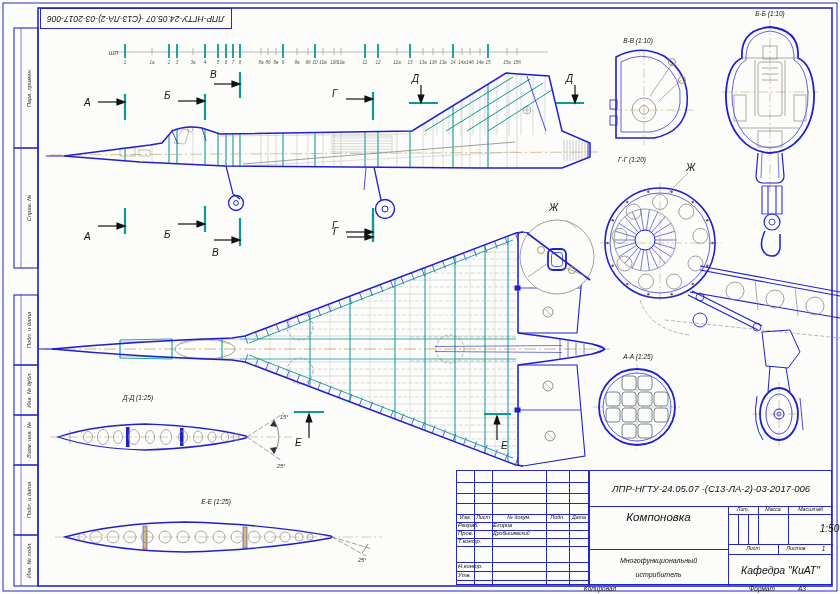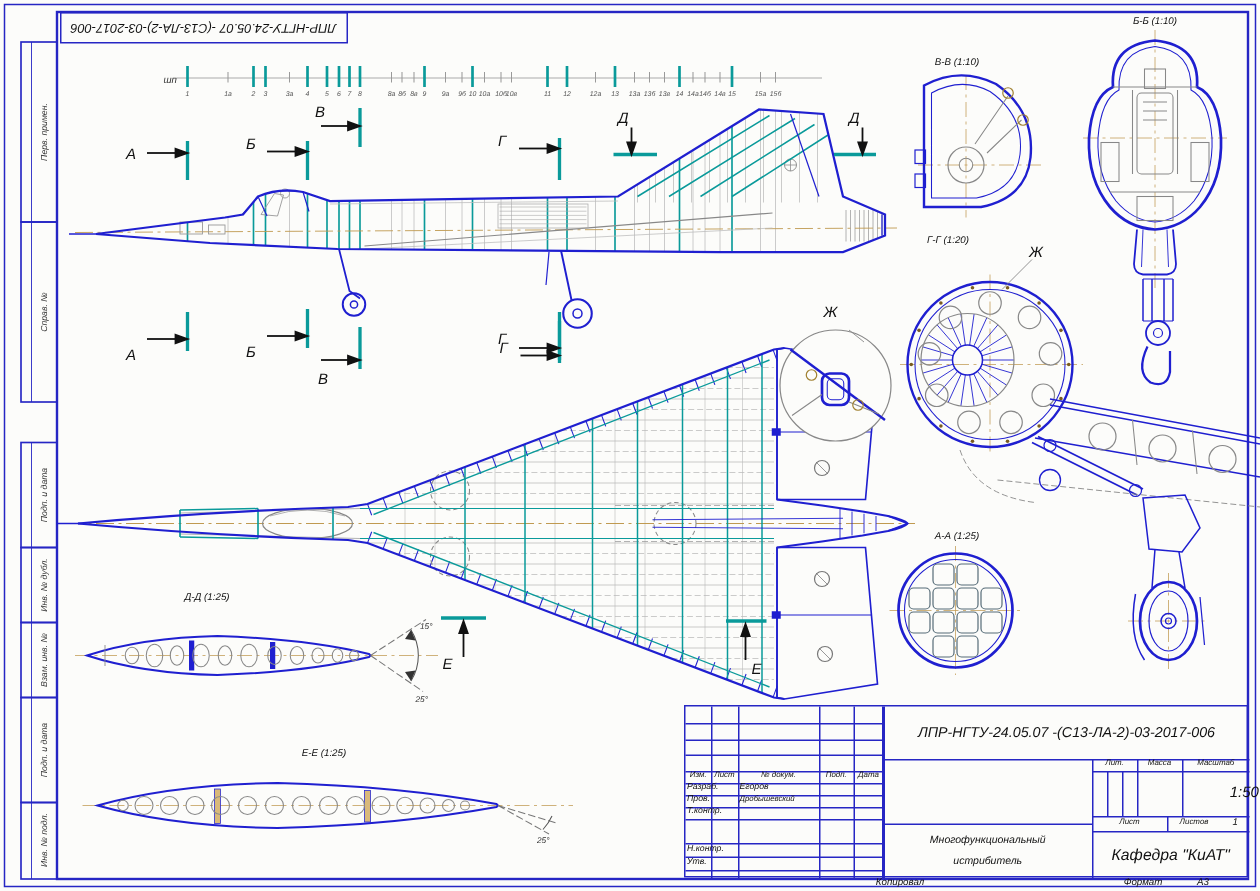--- a/index.html
+++ b/index.html
@@ -684,20 +684,21 @@
   <div class="tb-t" style="left:89px;top:43px;width:23px;height:8px;font-size:5.3px;">Подп.</div>
   <div class="tb-t" style="left:112px;top:43px;width:20px;height:8px;font-size:5.3px;">Дата</div>
   <div class="tb-t" style="left:1px;top:51px;width:33px;height:8px;font-size:5.8px;justify-content:flex-start;">Разраб.</div>
   <div class="tb-t" style="left:36px;top:51px;width:52px;height:8px;font-size:5.8px;justify-content:flex-start;">Егоров</div>
   <div class="tb-t" style="left:1px;top:59px;width:33px;height:8px;font-size:5.8px;justify-content:flex-start;">Пров.</div>
   <div class="tb-t" style="left:36px;top:59px;width:52px;height:8px;font-size:5.2px;justify-content:flex-start;">Дробышевский</div>
   <div class="tb-t" style="left:1px;top:67px;width:33px;height:8px;font-size:5.8px;justify-content:flex-start;">Т.контр.</div>
   <div class="tb-t" style="left:1px;top:91px;width:33px;height:9px;font-size:5.8px;justify-content:flex-start;">Н.контр.</div>
   <div class="tb-t" style="left:1px;top:100px;width:33px;height:9px;font-size:5.8px;justify-content:flex-start;">Утв.</div>
   <div class="tb-t" style="left:132px;top:0;width:244px;height:35px;font-size:9.5px;">ЛПР-НГТУ-24.05.07 -(С13-ЛА-2)-03-2017-006</div>
+  <div class="tb-t" style="left:132px;top:37px;width:139px;height:20px;font-size:11.5px;">Компоновка</div>
   <div class="tb-t" style="left:132px;top:82px;width:139px;height:14px;font-size:7px;">Многофункциональный</div>
   <div class="tb-t" style="left:132px;top:96px;width:139px;height:14px;font-size:7px;">истрибитель</div>
   <div class="tb-t" style="left:271px;top:35px;width:30px;height:8px;font-size:5.3px;">Лит.</div>
   <div class="tb-t" style="left:301px;top:35px;width:30px;height:8px;font-size:5.3px;">Масса</div>
   <div class="tb-t" style="left:331px;top:35px;width:45px;height:8px;font-size:5.3px;">Масштаб</div>
   <div class="tb-t" style="left:331px;top:43px;width:45px;height:30px;font-size:10px;margin-left:19px;">1:50</div>
   <div class="tb-t" style="left:271px;top:73px;width:50px;height:10px;font-size:5.3px;">Лист</div>
   <div class="tb-t" style="left:321px;top:73px;width:36px;height:10px;font-size:5.3px;">Листов</div>
   <div class="tb-t" style="left:357px;top:73px;width:19px;height:10px;font-size:6.5px;">1</div>
   <div class="tb-t" style="left:271px;top:83px;width:105px;height:32px;font-size:10.5px;">Кафедра "КиАТ"</div>

